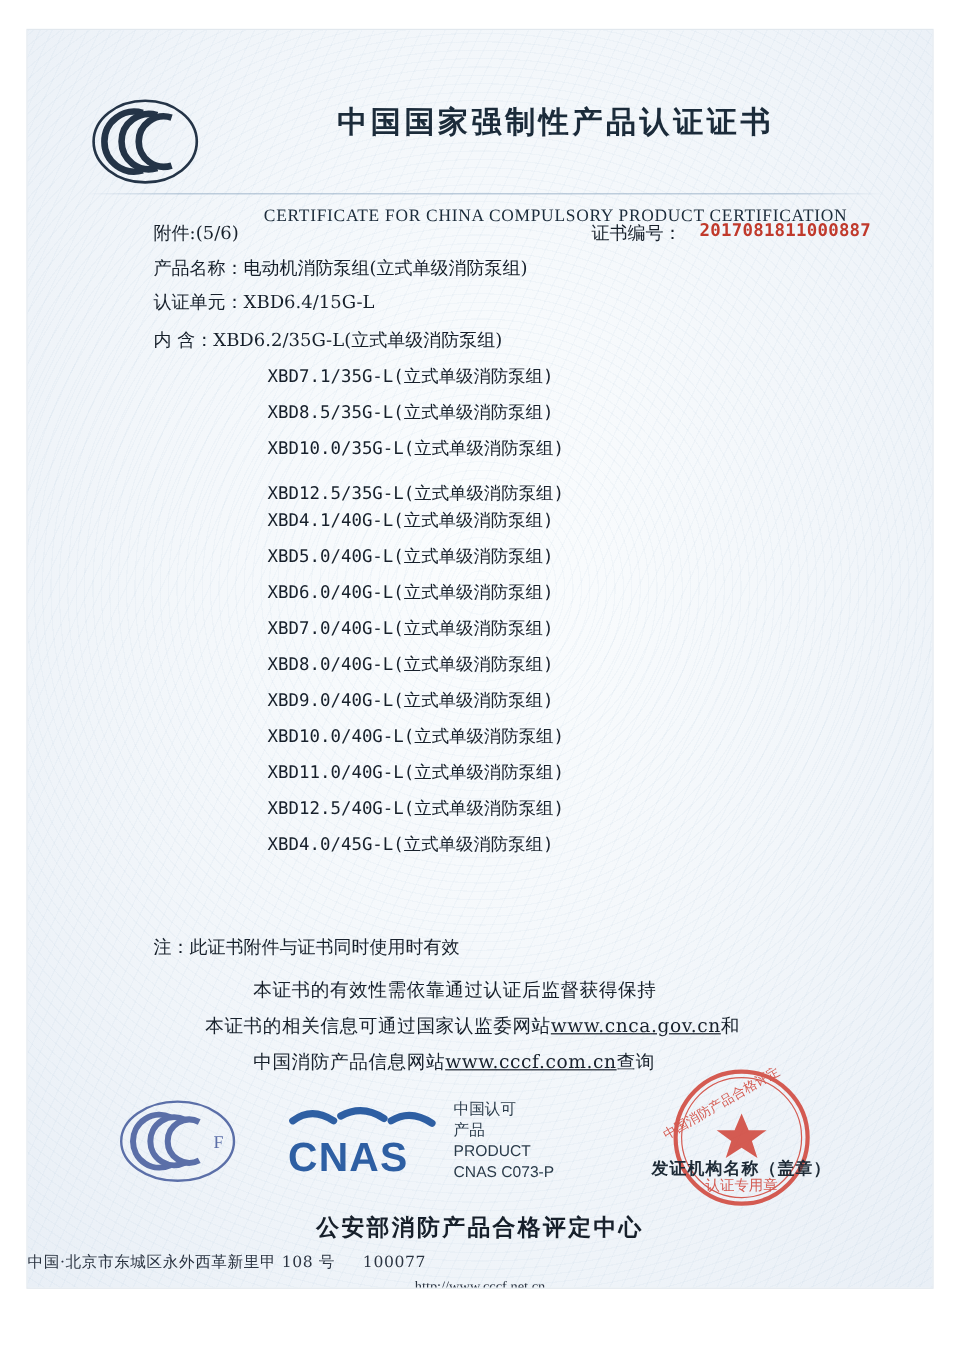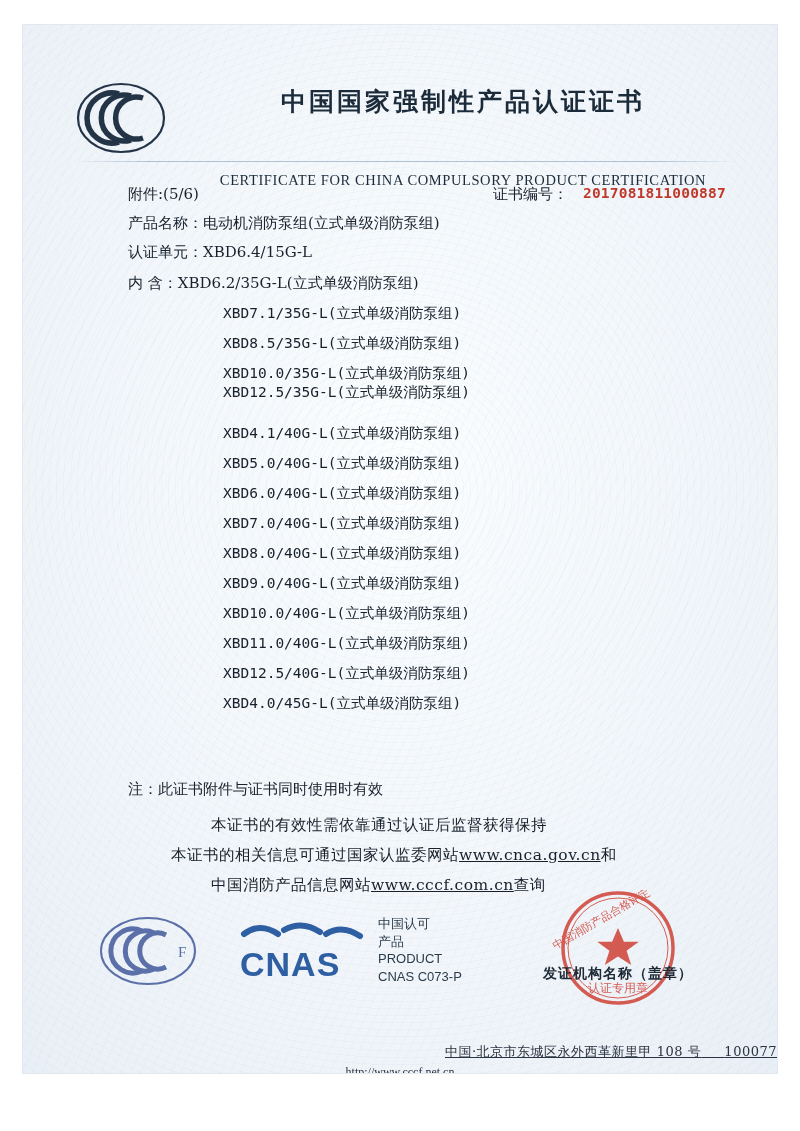--- a/index.html
+++ b/index.html
@@ -195,26 +195,25 @@
     font-family: "DejaVu Serif", serif;
     font-size: 19px;
     font-weight: 700;
     letter-spacing: 2px;
     color: #17202b;
   }
   .addr {
     position: absolute;
     left: 0; right: 0;
     top: 1018px;
-    text-align: right;
+    text-align: left;
     font-family: "DejaVu Serif", serif;
     font-size: 13px;
     color: #2a3340;
     letter-spacing: .5px;
-    text-decoration: underline;
   }
   .site {
     position: absolute;
     left: 0; right: 0;
     top: 1040px;
     text-align: center;
     font-family: "Liberation Serif", serif;
     font-size: 12px;
     color: #2a3340;
   }
@@ -256,21 +255,21 @@
       <div class="row label-cn certno-label">证书编号：</div>
       <div class="row certno-value">2017081811000887</div>
 
       <div class="row label-cn prodname">产品名称：电动机消防泵组(立式单级消防泵组)</div>
       <div class="row label-cn certunit">认证单元：XBD6.4/15G-L</div>
       <div class="row label-cn contains-label">内    含：XBD6.2/35G-L(立式单级消防泵组)</div>
 
       <div class="row model" style="top:279px">XBD7.1/35G-L(立式单级消防泵组)</div>
       <div class="row model" style="top:309px">XBD8.5/35G-L(立式单级消防泵组)</div>
       <div class="row model" style="top:339px">XBD10.0/35G-L(立式单级消防泵组)</div>
-      <div class="row model" style="top:358px">XBD12.5/35G-L(立式单级消防泵组)</div>
+      <div class="row model" style="top:377px">XBD12.5/35G-L(立式单级消防泵组)</div>
       <div class="row model" style="top:399px">XBD4.1/40G-L(立式单级消防泵组)</div>
       <div class="row model" style="top:429px">XBD5.0/40G-L(立式单级消防泵组)</div>
       <div class="row model" style="top:459px">XBD6.0/40G-L(立式单级消防泵组)</div>
       <div class="row model" style="top:489px">XBD7.0/40G-L(立式单级消防泵组)</div>
       <div class="row model" style="top:519px">XBD8.0/40G-L(立式单级消防泵组)</div>
       <div class="row model" style="top:549px">XBD9.0/40G-L(立式单级消防泵组)</div>
       <div class="row model" style="top:579px">XBD10.0/40G-L(立式单级消防泵组)</div>
       <div class="row model" style="top:609px">XBD11.0/40G-L(立式单级消防泵组)</div>
       <div class="row model" style="top:639px">XBD12.5/40G-L(立式单级消防泵组)</div>
       <div class="row model" style="top:669px">XBD4.0/45G-L(立式单级消防泵组)</div>
@@ -320,20 +319,21 @@
             <circle cx="0" cy="0" r="50" fill="none" stroke="#cf3a2e" stroke-width="1"></circle>
             <polygon fill="#cf3a2e" points="0,-20 5.9,-6.2 20.8,-6.2 8.6,2.8 13.2,17 0,8.4 -13.2,17 -8.6,2.8 -20.8,-6.2 -5.9,-6.2"></polygon>
             <text x="0" y="-30" text-anchor="middle" font-family="DejaVu Serif, serif" font-size="11" fill="#cf3a2e" transform="rotate(-30)">中国消防产品合格评定</text>
             <text x="0" y="44" text-anchor="middle" font-family="DejaVu Serif, serif" font-size="12" fill="#cf3a2e">认证专用章</text>
           </g>
         </svg>
       </div>
 
       <div class="issuer">发证机构名称（盖章）</div>
 
+      <div class="org">公安部消防产品合格评定中心</div>
       <div class="addr">
         <span>中国·北京市东城区永外西革新里甲 108 号</span>
         &nbsp;&nbsp;&nbsp;
         <span>100077</span>
       </div>
       <div class="site">http://www.cccf.net.cn</div>
 
     </div>
   </div>
 

